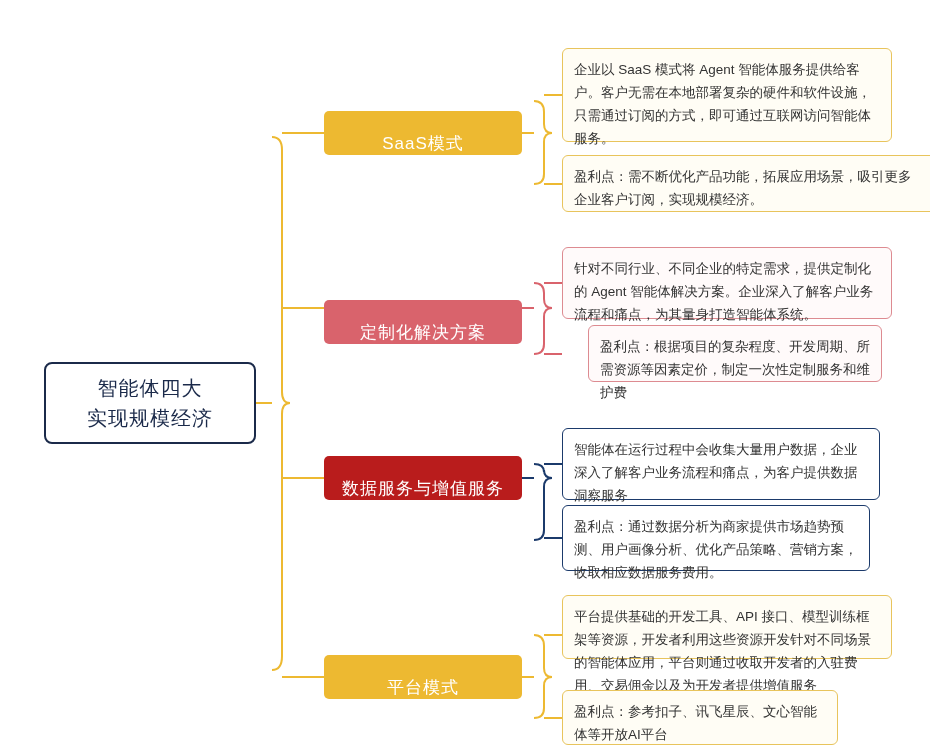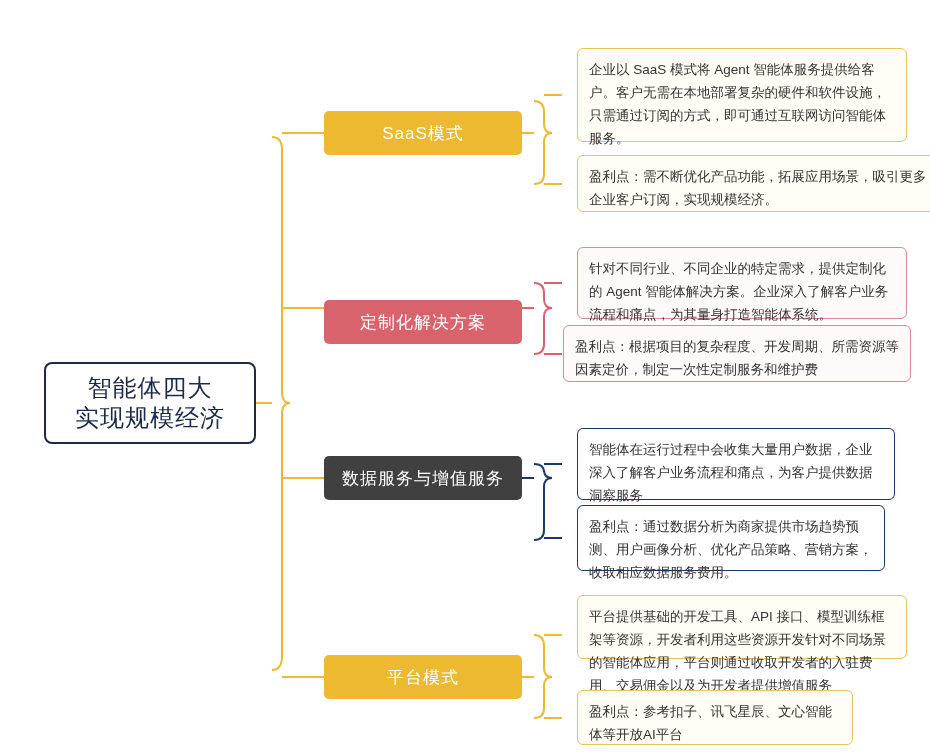--- a/index.html
+++ b/index.html
@@ -26,35 +26,35 @@
     width: 212px;
     height: 82px;
     border: 2px solid #1b2a4a;
     border-radius: 8px;
     background: #ffffff;
     display: flex;
     align-items: center;
     justify-content: center;
     text-align: center;
     color: #1b2a4a;
-    font-size: 24px;
+    font-size: 20px;
     line-height: 30px;
     letter-spacing: 1px;
     box-sizing: border-box;
   }
   .root-node span { display: block; }
 
   
   .branch-label {
     position: absolute;
     width: 198px;
     height: 44px;
     border-radius: 5px;
     display: flex;
-    align-items: center;
+    align-items: flex-end;
     justify-content: center;
     color: #ffffff;
     font-size: 17px;
     letter-spacing: 1px;
     box-sizing: border-box;
   }
   .branch-label.b1 { left: 324px; top: 111px; }
   .branch-label.b2 { left: 324px; top: 300px; }
   .branch-label.b3 { left: 324px; top: 456px; }
   .branch-label.b4 { left: 324px; top: 655px; }
@@ -63,30 +63,29 @@
   .card {
     position: absolute;
     border-radius: 6px;
     border: 1px solid #cccccc;
     box-sizing: border-box;
     padding: 9px 11px;
     font-size: 13.5px;
     line-height: 23px;
     color: #333333;
     background: #ffffff;
-    margin-left: 15px;
   }
   .card .txt { display: block; }
 
   
   .card.c1a { left: 562px; top: 48px;  width: 330px; height: 94px; border-color:#e8c45c; background:#fffdf5; }
   .card.c1b { left: 562px; top: 155px; width: 374px; height: 57px; border-color:#e8c45c; background:#fffdf5; }
   
   .card.c2a { left: 562px; top: 247px; width: 330px; height: 72px; border-color:#dd8b91; background:#fffafa; }
-  .card.c2b { left: 548px; top: 325px; width: 348px; height: 57px; border-color:#dd8b91; background:#fffafa; }
+  .card.c2b { left: 588px; top: 325px; width: 294px; height: 57px; border-color:#dd8b91; background:#fffafa; }
   
   .card.c3a { left: 562px; top: 428px; width: 318px; height: 72px; border-color:#1b3a6b; background:#ffffff; }
   .card.c3b { left: 562px; top: 505px; width: 308px; height: 66px; border-color:#1b3a6b; background:#ffffff; }
   
   .card.c4a { left: 562px; top: 595px; width: 330px; height: 64px; border-color:#e8c45c; background:#fffdf5; }
   .card.c4b { left: 562px; top: 690px; width: 276px; height: 55px; border-color:#e8c45c; background:#fffdf5; }
 
   
   #connectors {
     position: absolute;
@@ -151,21 +150,21 @@
   <div class="branch-label b2" style="background:#d9636c">
     <span>定制化解决方案</span>
   </div>
   <div class="card c2a">
     <span class="txt">针对不同行业、不同企业的特定需求，提供定制化的 Agent 智能体解决方案。企业深入了解客户业务流程和痛点，为其量身打造智能体系统。</span>
   </div>
   <div class="card c2b">
     <span class="txt">盈利点：根据项目的复杂程度、开发周期、所需资源等因素定价，制定一次性定制服务和维护费</span>
   </div>
 
-  <div class="branch-label b3" style="background:#404040">
+  <div class="branch-label b3" style="background:#b91c1c">
     <span>数据服务与增值服务</span>
   </div>
   <div class="card c3a">
     <span class="txt">智能体在运行过程中会收集大量用户数据，企业深入了解客户业务流程和痛点，为客户提供数据洞察服务</span>
   </div>
   <div class="card c3b">
     <span class="txt">盈利点：通过数据分析为商家提供市场趋势预测、用户画像分析、优化产品策略、营销方案，收取相应数据服务费用。</span>
   </div>
 
   <div class="branch-label b4" style="background:#edb931">

